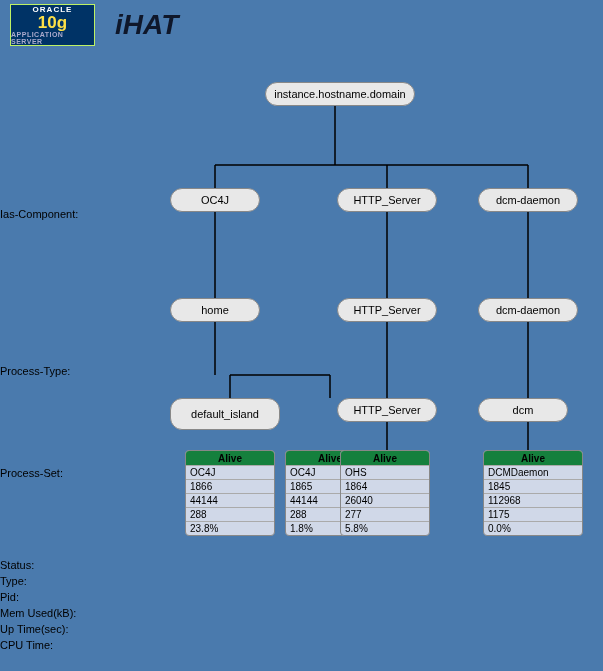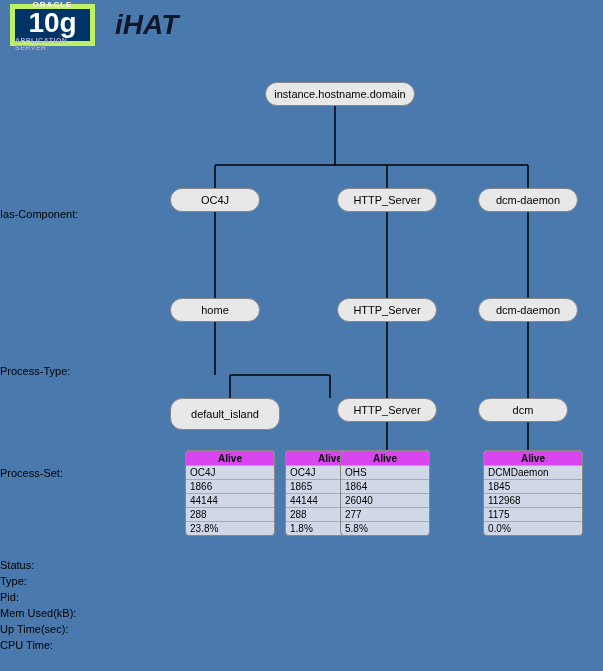--- a/index.html
+++ b/index.html
@@ -17,39 +17,39 @@
       display: flex;
       align-items: center;
       background: #4a7aad;
       padding: 8px 10px;
       height: 50px;
     }
     .oracle-logo {
       width: 85px;
       height: 42px;
       background: #003366;
-      border: 5px solid #bef264;
+      border: 1px solid #bef264;
       display: flex;
       flex-direction: column;
       align-items: center;
       justify-content: center;
       color: white;
       font-size: 9px;
       font-weight: bold;
       flex-shrink: 0;
     }
     .oracle-logo .oracle-text {
       font-size: 8px;
       letter-spacing: 1px;
       color: #fff;
     }
     .oracle-logo .ten-g {
-      font-size: 28px;
-      font-weight: bold;
-      color: #ffffff;
+      font-size: 17px;
+      font-weight: bold;
+      color: #fde047;
       line-height: 1;
     }
     .oracle-logo .app-server {
       font-size: 7px;
       color: #aac;
       letter-spacing: 0.5px;
     }
     .app-title {
       font-size: 28px;
       font-style: italic;
@@ -121,21 +121,21 @@
       height: 14px;
       width: 100%;
       border-radius: 3px 3px 0 0;
       display: flex;
       align-items: center;
       justify-content: center;
       font-size: 10px;
       font-weight: bold;
       color: #000;
     }
-    .status-bar.alive { background: #d946ef; }
+    .status-bar.alive { background: #15803d; }
     .status-row {
       display: flex;
       justify-content: space-between;
       padding: 1px 4px;
       border-top: 1px solid #aaa;
     }
     .status-row .val {
       color: #000;
     }
   </style>

